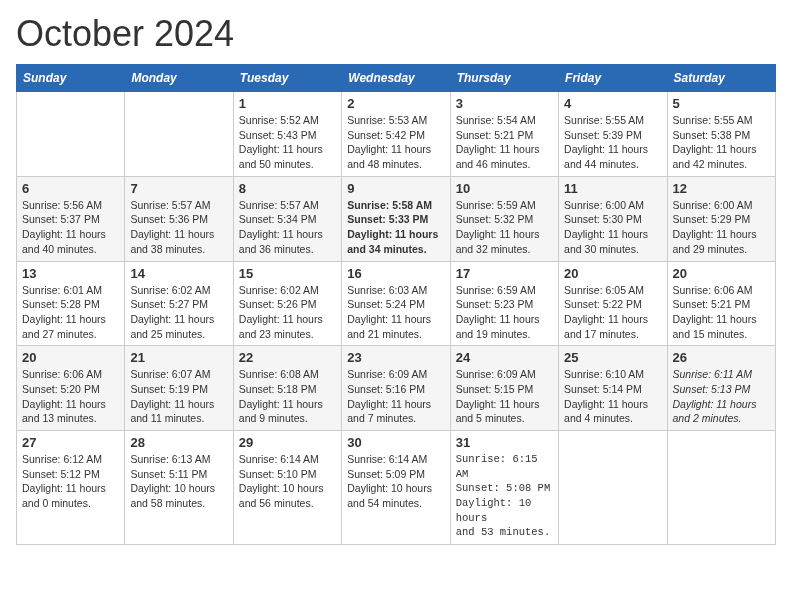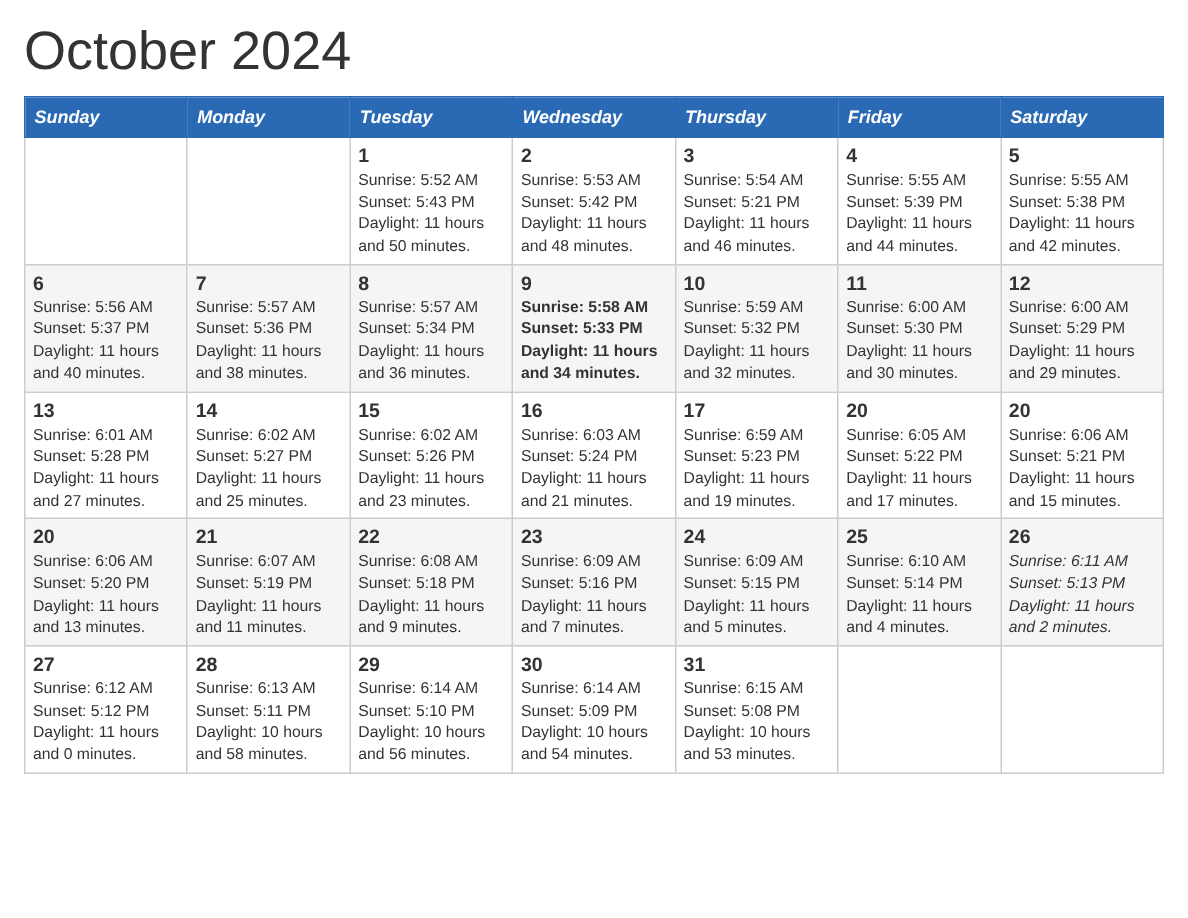--- a/index.html
+++ b/index.html
@@ -327,21 +327,21 @@
         </td>
         <td>
           <span class="day-num">30</span>
           <div class="day-info" style="white-space: pre-line;">Sunrise: 6:14 AM
 Sunset: 5:09 PM
 Daylight: 10 hours
 and 54 minutes.</div>
         </td>
         <td>
           <span class="day-num">31</span>
-          <div class="day-info" style="white-space: pre-line;">Sunrise: 6:15 AM
+          <div class="day-info" style="white-space: pre-line; font-family: Liberation Mono, monospace;">Sunrise: 6:15 AM
 Sunset: 5:08 PM
 Daylight: 10 hours
 and 53 minutes.</div>
         </td>
         <td class="empty-cell"></td>
         <td class="empty-cell"></td>
       </tr>
     </tbody>
 </table>
 

